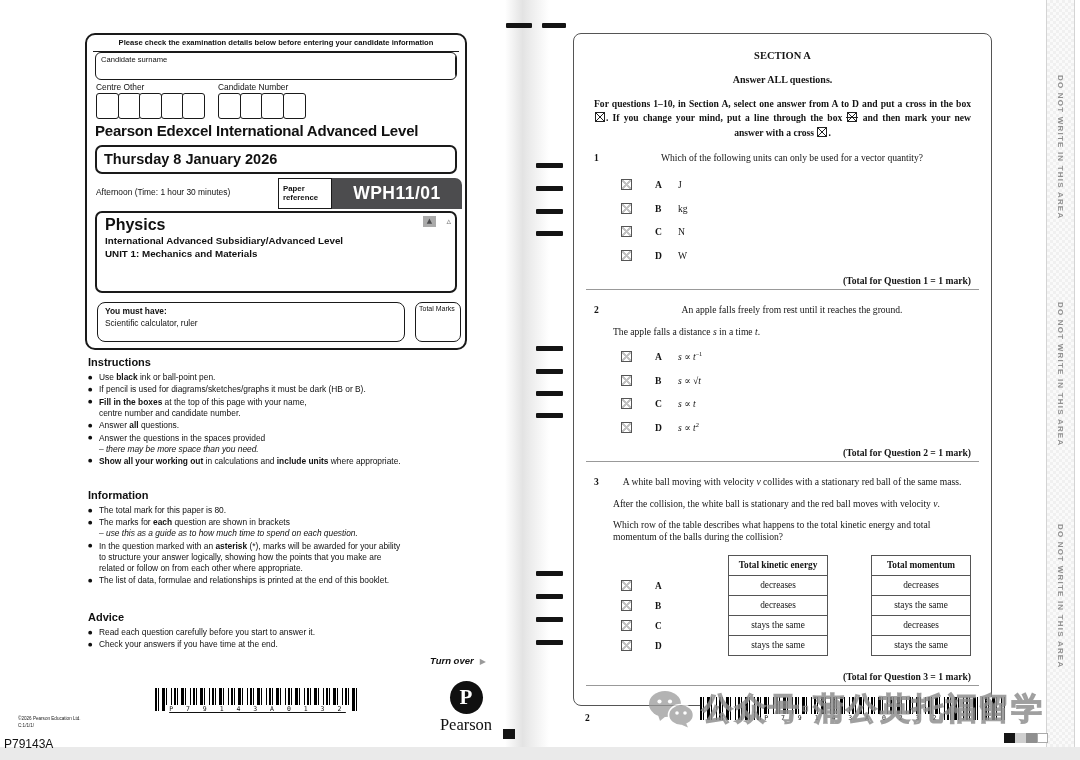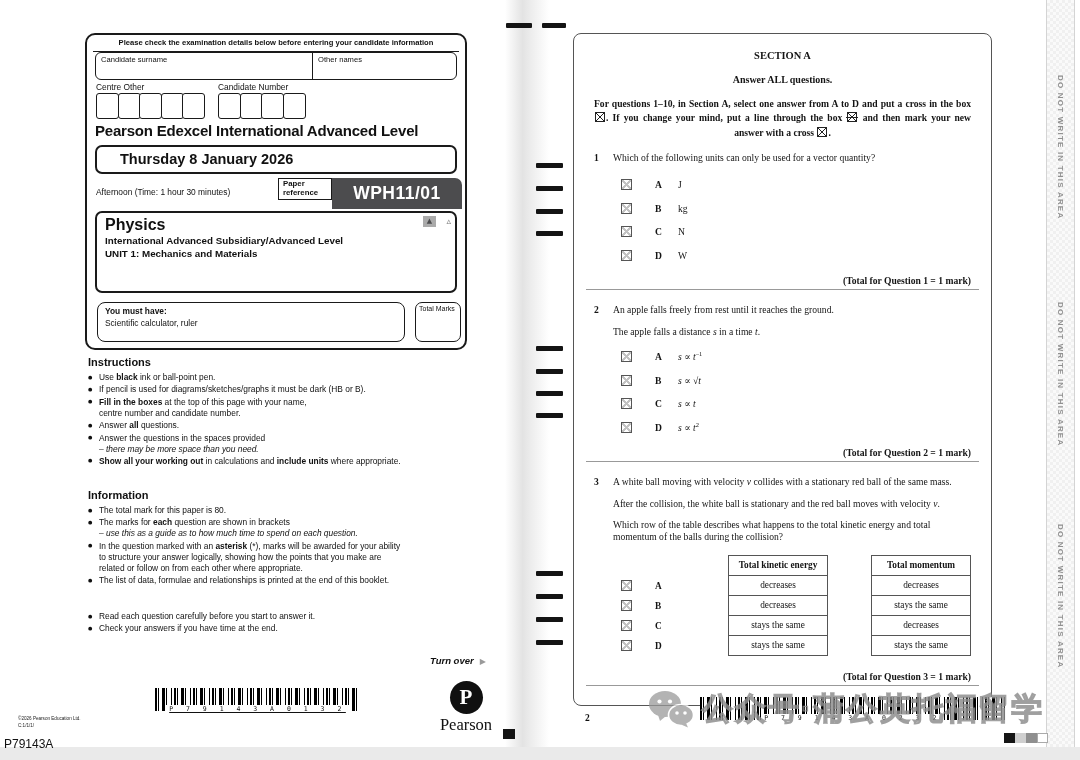--- a/index.html
+++ b/index.html
@@ -31,23 +31,23 @@
       border:1.5px solid #1a1a1a;border-radius:6px;overflow:hidden;}
   .db-surname{flex:1.55;border-right:1.5px solid #1a1a1a;padding:2px 5px;font-size:7.6px;}
   .db-other{flex:1;padding:2px 5px;font-size:7.6px;}
   .db-numlabel{position:absolute;top:47px;font-size:8.4px;}
   .db-numrow{position:absolute;top:58px;display:flex;}
   .numbox{width:21px;height:24px;border:1.5px solid #1a1a1a;border-radius:3px;
       background:#fff;margin-left:-1.5px;}
   .numbox:first-child{margin-left:0;}
   .db-brand{position:absolute;top:87px;left:8px;font-size:15px;font-weight:bold;letter-spacing:-0.2px;}
   .db-date{position:absolute;top:110px;left:8px;right:8px;height:29px;border:2px solid #1a1a1a;
-      border-radius:7px;font-size:14.5px;font-weight:bold;line-height:25px;padding-left:23px;box-sizing:border-box;}
+      border-radius:7px;font-size:14.5px;font-weight:bold;line-height:25px;padding-left:7px;box-sizing:border-box;}
   .db-session{position:absolute;top:152px;left:9px;font-size:8.4px;}
-  .db-paper-label{position:absolute;top:143px;left:191px;width:54px;height:22px;box-sizing:border-box;
+  .db-paper-label{position:absolute;top:143px;left:191px;width:54px;height:31px;box-sizing:border-box;
       border:1.6px solid #1a1a1a;background:#fff;font-size:7.8px;font-weight:bold;
       display:flex;align-items:center;padding-left:4px;line-height:1.15;z-index:2;}
   .db-paper-value{position:absolute;top:143px;left:245px;width:130px;height:31px;box-sizing:border-box;
       background:#4c4c4e;color:#fff;font-weight:bold;font-size:17.5px;display:flex;
       align-items:center;justify-content:center;border-radius:0 7px 0 0;letter-spacing:0.5px;}
   .db-subject{position:absolute;top:176px;left:8px;right:8px;height:82px;border:2px solid #1a1a1a;
       border-radius:7px;box-sizing:border-box;padding:3px 8px;}
   .db-subject-title{font-size:16px;font-weight:bold;}
   .db-subject-sub{font-size:9.8px;font-weight:bold;line-height:1.35;}
   .tri1{position:absolute;top:3px;right:19px;width:13px;height:11px;background:#aaa;
@@ -96,21 +96,21 @@
       text-align:justify;text-align-last:center;}
   .sym-box{display:inline-block;width:8px;height:8px;border:1px solid #222;position:relative;
       vertical-align:-1px;margin:0 1px;}
   .sym-box>span{position:absolute;inset:0;
       background:linear-gradient(45deg,transparent 44%,#222 44%,#222 56%,transparent 56%),
                  linear-gradient(-45deg,transparent 44%,#222 44%,#222 56%,transparent 56%);}
   .sym-box.line::after{content:"";position:absolute;left:-2px;right:-2px;top:3.5px;height:1px;background:#222;}
 
   .q-first{display:flex;font-size:9.6px;line-height:1.3;}
   .q-num{font-weight:bold;width:19px;flex:none;}
-  .q-text{flex:1;}
+  .q-text{flex:1;text-align:center;}
   .q-line{font-size:9.6px;line-height:1.3;padding-left:19px;margin-top:9px;}
   .opts{margin-top:6px;}
   .opt-row{display:flex;align-items:center;margin-top:13.5px;padding-left:27px;font-size:9.6px;height:10px;}
   .optbox{width:9px;height:9px;border:1.1px solid #555;flex:none;
       background:linear-gradient(45deg,transparent 43%,#c3c3c3 43%,#c3c3c3 57%,transparent 57%),
                  linear-gradient(-45deg,transparent 43%,#c3c3c3 43%,#c3c3c3 57%,transparent 57%);}
   .opt-letter{font-weight:bold;margin-left:23px;width:23px;}
   .opt-value sup{font-size:6.5px;}
   .total-line{text-align:right;font-weight:bold;font-size:9.6px;margin-top:15px;}
   .rule{border-bottom:1px solid #999;margin:3px -8px 0;}
@@ -137,21 +137,20 @@
 
 <div class="abs spine"></div>
 <div class="abs bottom-strip"></div>
 
 <div>
 
   <div class="abs details-box">
     <div class="db-notice">Please check the examination details below before entering your candidate information</div>
     <div class="db-names">
       <div class="db-surname">Candidate surname</div>
-      <div class="db-other">Other names</div>
     </div>
     <div class="db-numlabel" style="left:9px;">Centre Other</div>
     <div class="db-numlabel" style="left:131px;text-align:center;">Candidate Number</div>
     <div class="db-numrow" style="left:9px;">
       <span class="numbox"></span>
         <span class="numbox"></span>
         <span class="numbox"></span>
         <span class="numbox"></span>
         <span class="numbox"></span>
     </div>
@@ -196,20 +195,21 @@
     <h3>Information</h3>
     <ul>
       <li>The total mark for this paper is 80.</li>
       <li>The marks for <b>each</b> question are shown in brackets<br><i>– use this as a guide as to how much time to spend on each question.</i></li>
       <li>In the question marked with an <b>asterisk</b> (*), marks will be awarded for your ability<br>to structure your answer logically, showing how the points that you make are<br>related or follow on from each other where appropriate.</li>
       <li>The list of data, formulae and relationships is printed at the end of this booklet.</li>
     </ul>
   </div>
 
   <div class="sec" style="top:611px;">
+    <h3>Advice</h3>
     <ul>
       <li>Read each question carefully before you start to answer it.</li>
       <li>Check your answers if you have time at the end.</li>
     </ul>
   </div>
 
   <div class="abs turn-over">
     <span>Turn over</span><span class="arrow">▶</span>
   </div>
 

